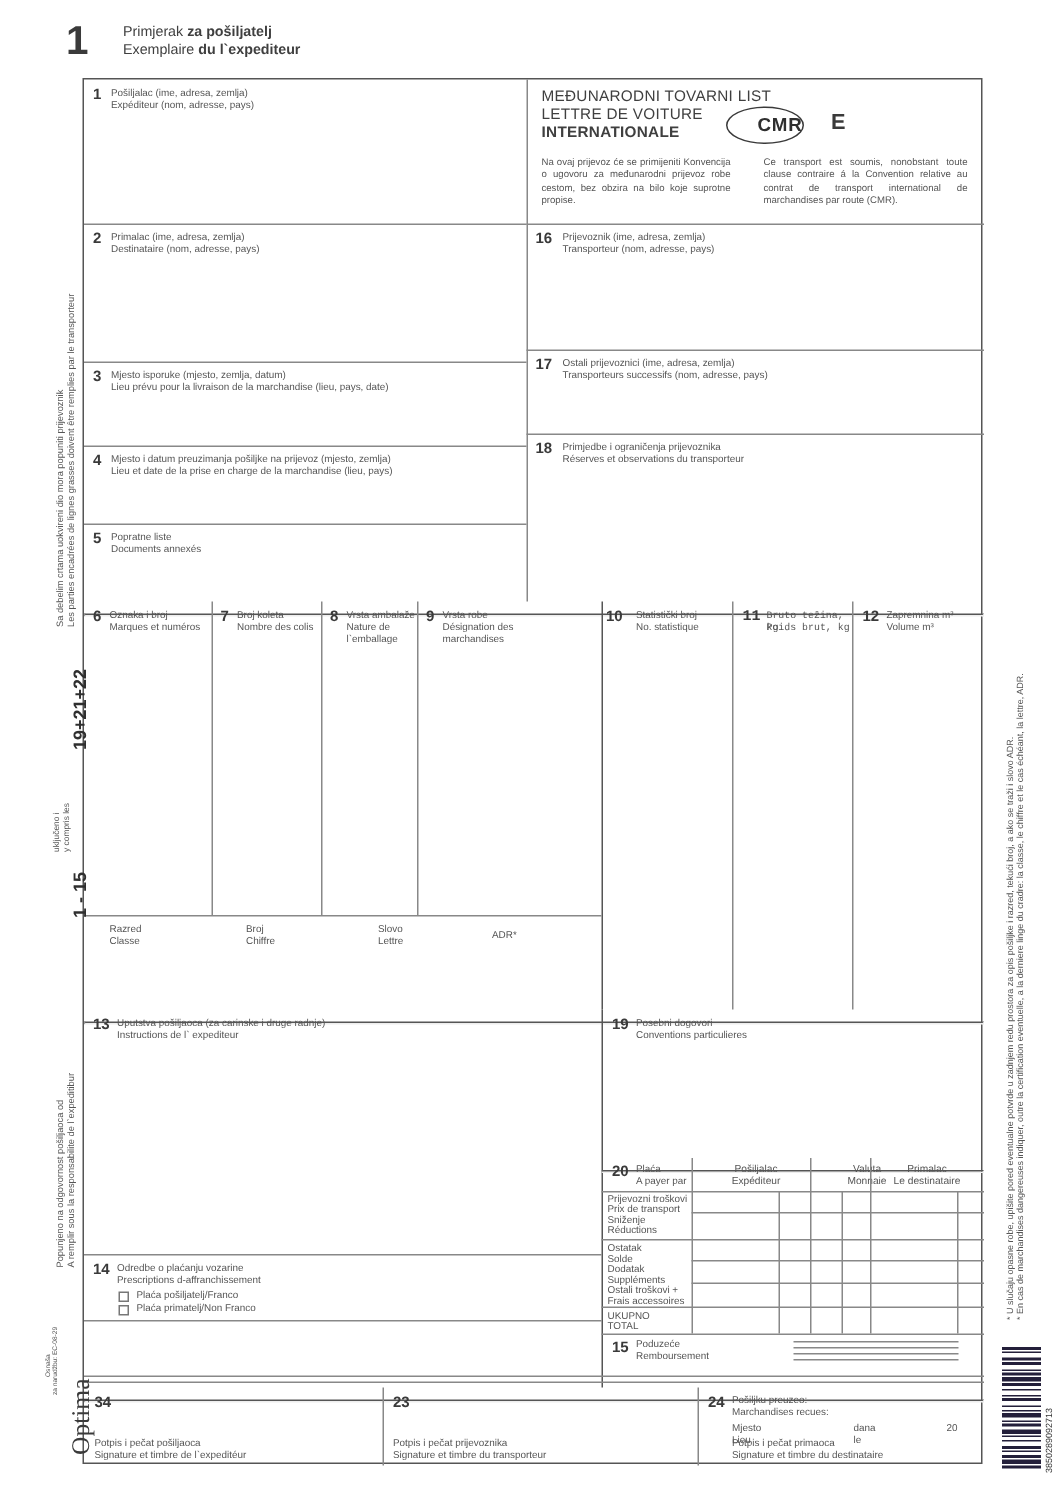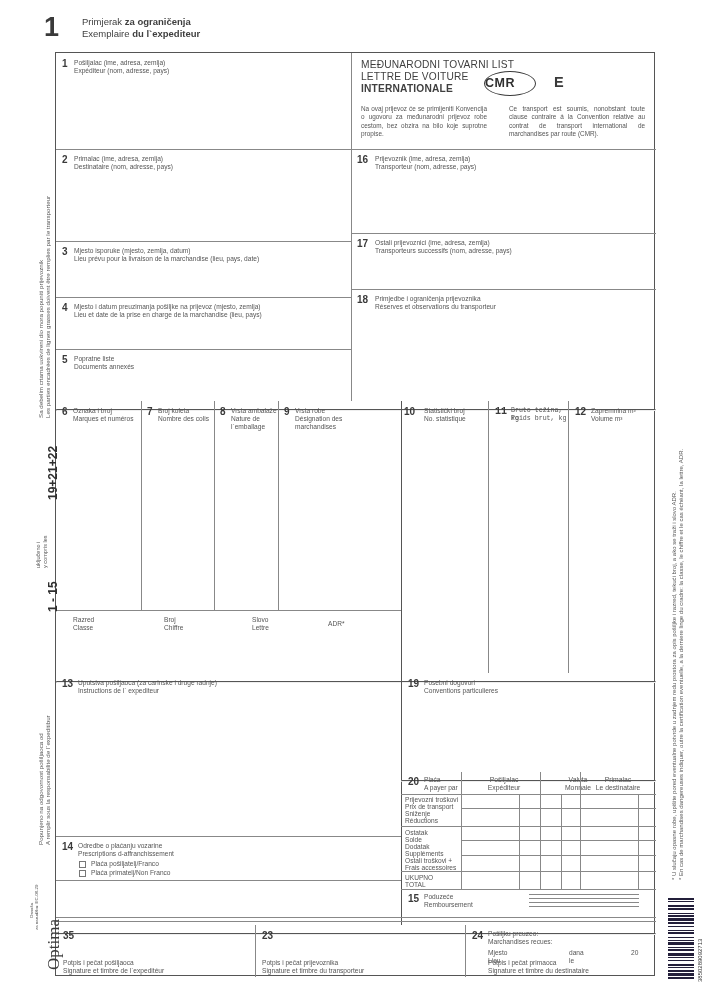--- a/index.html
+++ b/index.html
@@ -29,21 +29,21 @@
 
   hr.hl { position:absolute; margin:0; border:0; border-top:1px solid #888; }
   .vl { position:absolute; border-left:1px solid #888; }
   .vl2 { position:absolute; border-left:1.3px solid #555; }
   .hl2 { position:absolute; border-top:1.3px solid #555; }
 
   
   .cmr-title { position:absolute; font-size:10.2px; line-height:12.4px; color:#3f3f3f; letter-spacing:.2px; }
   .cmr-oval {
     position:absolute; width:52px; height:25px; border:1.6px solid #3a3a3a;
-    border-radius:50%; text-align:left; line-height:22px; font-size:12.5px;
+    border-radius:50%; text-align:right; line-height:22px; font-size:12.5px;
     font-weight:bold; color:#2f2f2f; letter-spacing:.5px;
   }
   .cmr-e { position:absolute; font-size:14.5px; font-weight:bold; color:#3a3a3a; }
   .cmr-para { position:absolute; font-size:6.4px; line-height:8.4px; color:#555; text-align:justify; }
 
   
   .vert { position:absolute; transform-origin:0 0; white-space:nowrap; color:#555; }
   .vert-b { font-weight:bold; color:#2f2f2f; }
 
   
@@ -61,21 +61,21 @@
   .pay-hdr { position:absolute; font-size:6.8px; line-height:8.4px; color:#555; text-align:center; white-space:pre-line; }
 </style>
 </head>
 <body>
 
 <div class="page">
 
   <div class="hdr">
     <div class="hdr-num">1</div>
     <div class="hdr-txt">
-      <div><span>Primjerak </span><b>za ograničenja</b></div>
+      <div><span>Primjerak </span><b>za pošiljatelj</b></div>
       <div><span>Exemplaire </span><b>du l`expediteur</b></div>
     </div>
   </div>
 
   <div class="frame">
 
     <div class="vl" style="left:295px; top:0; height:348px;"></div>
 
     <div class="cell" style="left:0; top:0; width:295px; height:96px;">
       <div class="cell-num" style="left:6px; top:5px;">1</div>
@@ -282,21 +282,21 @@
     </div>
 
     <hr class="hl" style="left:0; top:864px; width:600px;">
     <hr class="hl" style="left:0; top:868px; width:600px;">
 
     <hr class="hl2" style="left:0; top:872px; width:600px;">
     <div class="vl" style="left:199px; top:872px; height:52px;"></div>
     <div class="vl" style="left:409px; top:872px; height:52px;"></div>
 
     <div class="cell" style="left:0; top:872px; width:199px; height:52px;">
-      <div class="cell-num" style="left:7px; top:5px;">35</div>
+      <div class="cell-num" style="left:7px; top:5px;">34</div>
       <div class="cell-lab" style="left:7px; top:34px;">Potpis i pečat pošiljaoca</div>
       <div class="cell-lab" style="left:7px; top:42px;">Signature et timbre de l`expeditéur</div>
     </div>
 
     <div class="cell" style="left:199px; top:872px; width:210px; height:52px;">
       <div class="cell-num" style="left:7px; top:5px;">23</div>
       <div class="cell-lab" style="left:7px; top:34px;">Potpis i pečat prijevoznika</div>
       <div class="cell-lab" style="left:7px; top:42px;">Signature et timbre du transporteur</div>
     </div>
 

